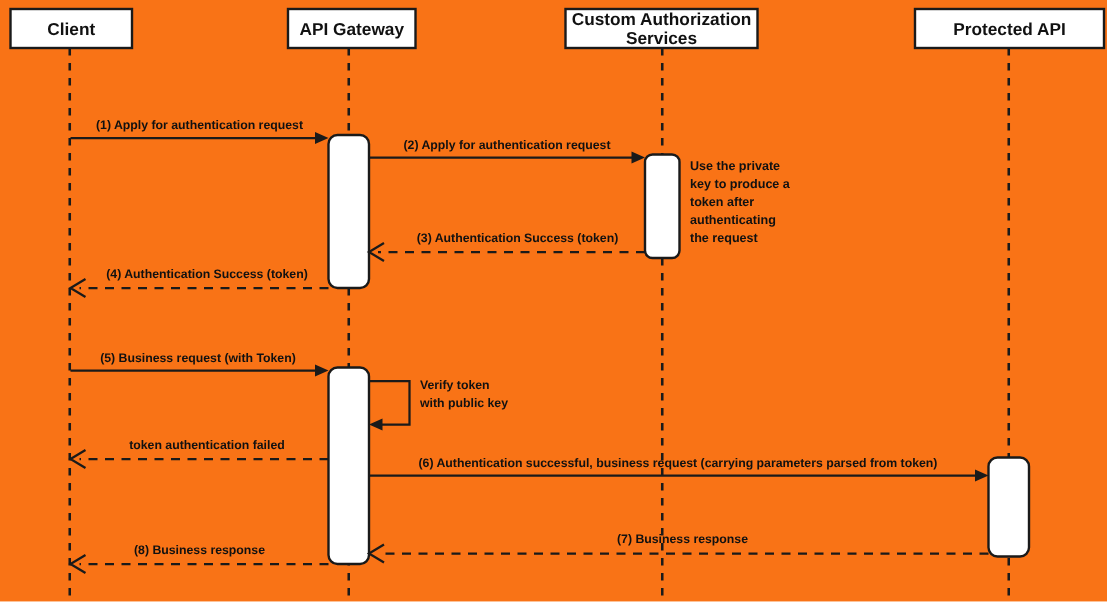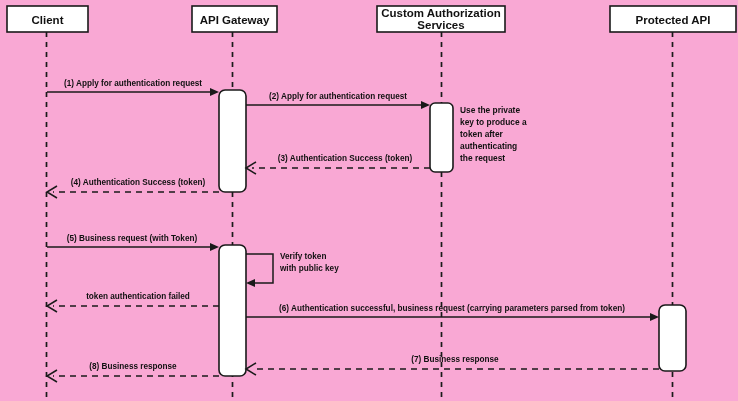--- a/index.html
+++ b/index.html
@@ -4,21 +4,21 @@
 <style>
   html, body {
     margin: 0;
     padding: 0;
     background: #ffffff;
   }
   #diagram-root {
     position: relative;
     width: 738px;
     height: 401px;
-    background: #f9a8d4;
+    background: #f97316;
     font-family: "Liberation Sans", sans-serif;
     overflow: hidden;
   }
   svg#seq-canvas {
     position: absolute;
     left: 0;
     top: 0;
     width: 738px;
     height: 401px;
   }

